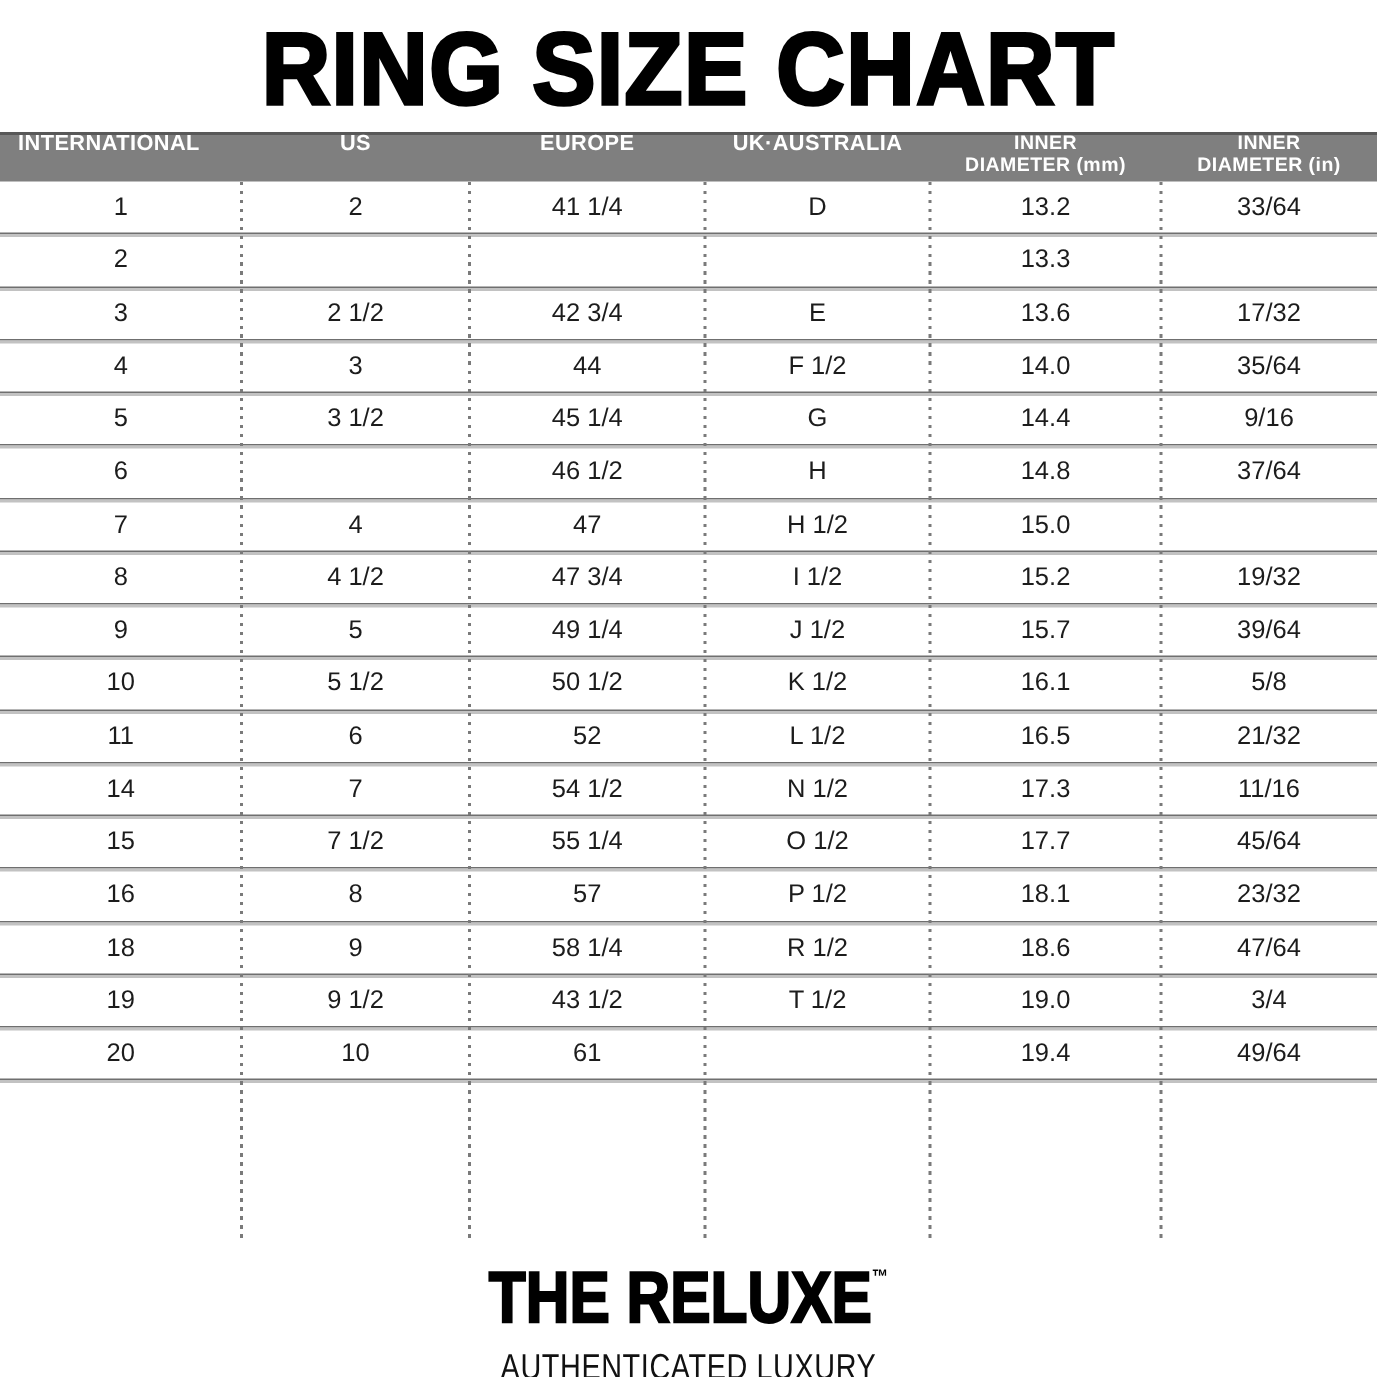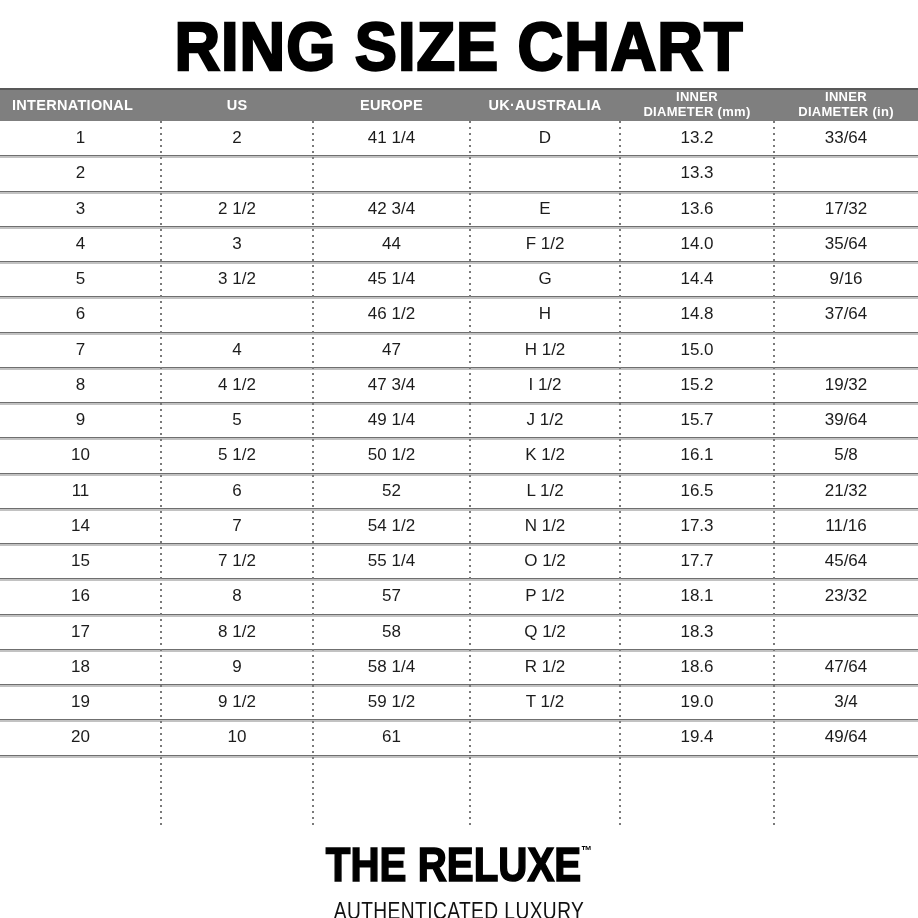--- a/index.html
+++ b/index.html
@@ -30,21 +30,21 @@
     white-space: nowrap;
   }
   
   .header-row {
     position: absolute;
     top: 88px; left: 0;
     width: 918px; height: 33px;
     background: #7f7f7f;
     box-shadow: inset 0 2px 0 #585858;
     display: flex;
-    align-items: center;
+    align-items: flex-start;
   }
   .hcell {
     color: #ffffff;
     font-weight: bold;
     font-size: 14.5px;
     text-align: center;
     letter-spacing: 0.3px;
     box-sizing: border-box;
   }
   .hcell.small {
@@ -253,39 +253,31 @@
       </div>
       <div class="row">
         <div class="cell c0">16</div>
         <div class="cell c1">8</div>
         <div class="cell c2">57</div>
         <div class="cell c3">P 1/2</div>
         <div class="cell c4">18.1</div>
         <div class="cell c5">23/32</div>
       </div>
       <div class="row">
-        <div class="cell c0">17</div>
-        <div class="cell c1">8 1/2</div>
-        <div class="cell c2">58</div>
-        <div class="cell c3">Q 1/2</div>
-        <div class="cell c4">18.3</div>
-        <div class="cell c5"></div>
-      </div>
-      <div class="row">
         <div class="cell c0">18</div>
         <div class="cell c1">9</div>
         <div class="cell c2">58 1/4</div>
         <div class="cell c3">R 1/2</div>
         <div class="cell c4">18.6</div>
         <div class="cell c5">47/64</div>
       </div>
       <div class="row">
         <div class="cell c0">19</div>
         <div class="cell c1">9 1/2</div>
-        <div class="cell c2">59 1/2</div>
+        <div class="cell c2">43 1/2</div>
         <div class="cell c3">T 1/2</div>
         <div class="cell c4">19.0</div>
         <div class="cell c5">3/4</div>
       </div>
       <div class="row">
         <div class="cell c0">20</div>
         <div class="cell c1">10</div>
         <div class="cell c2">61</div>
         <div class="cell c3"></div>
         <div class="cell c4">19.4</div>

